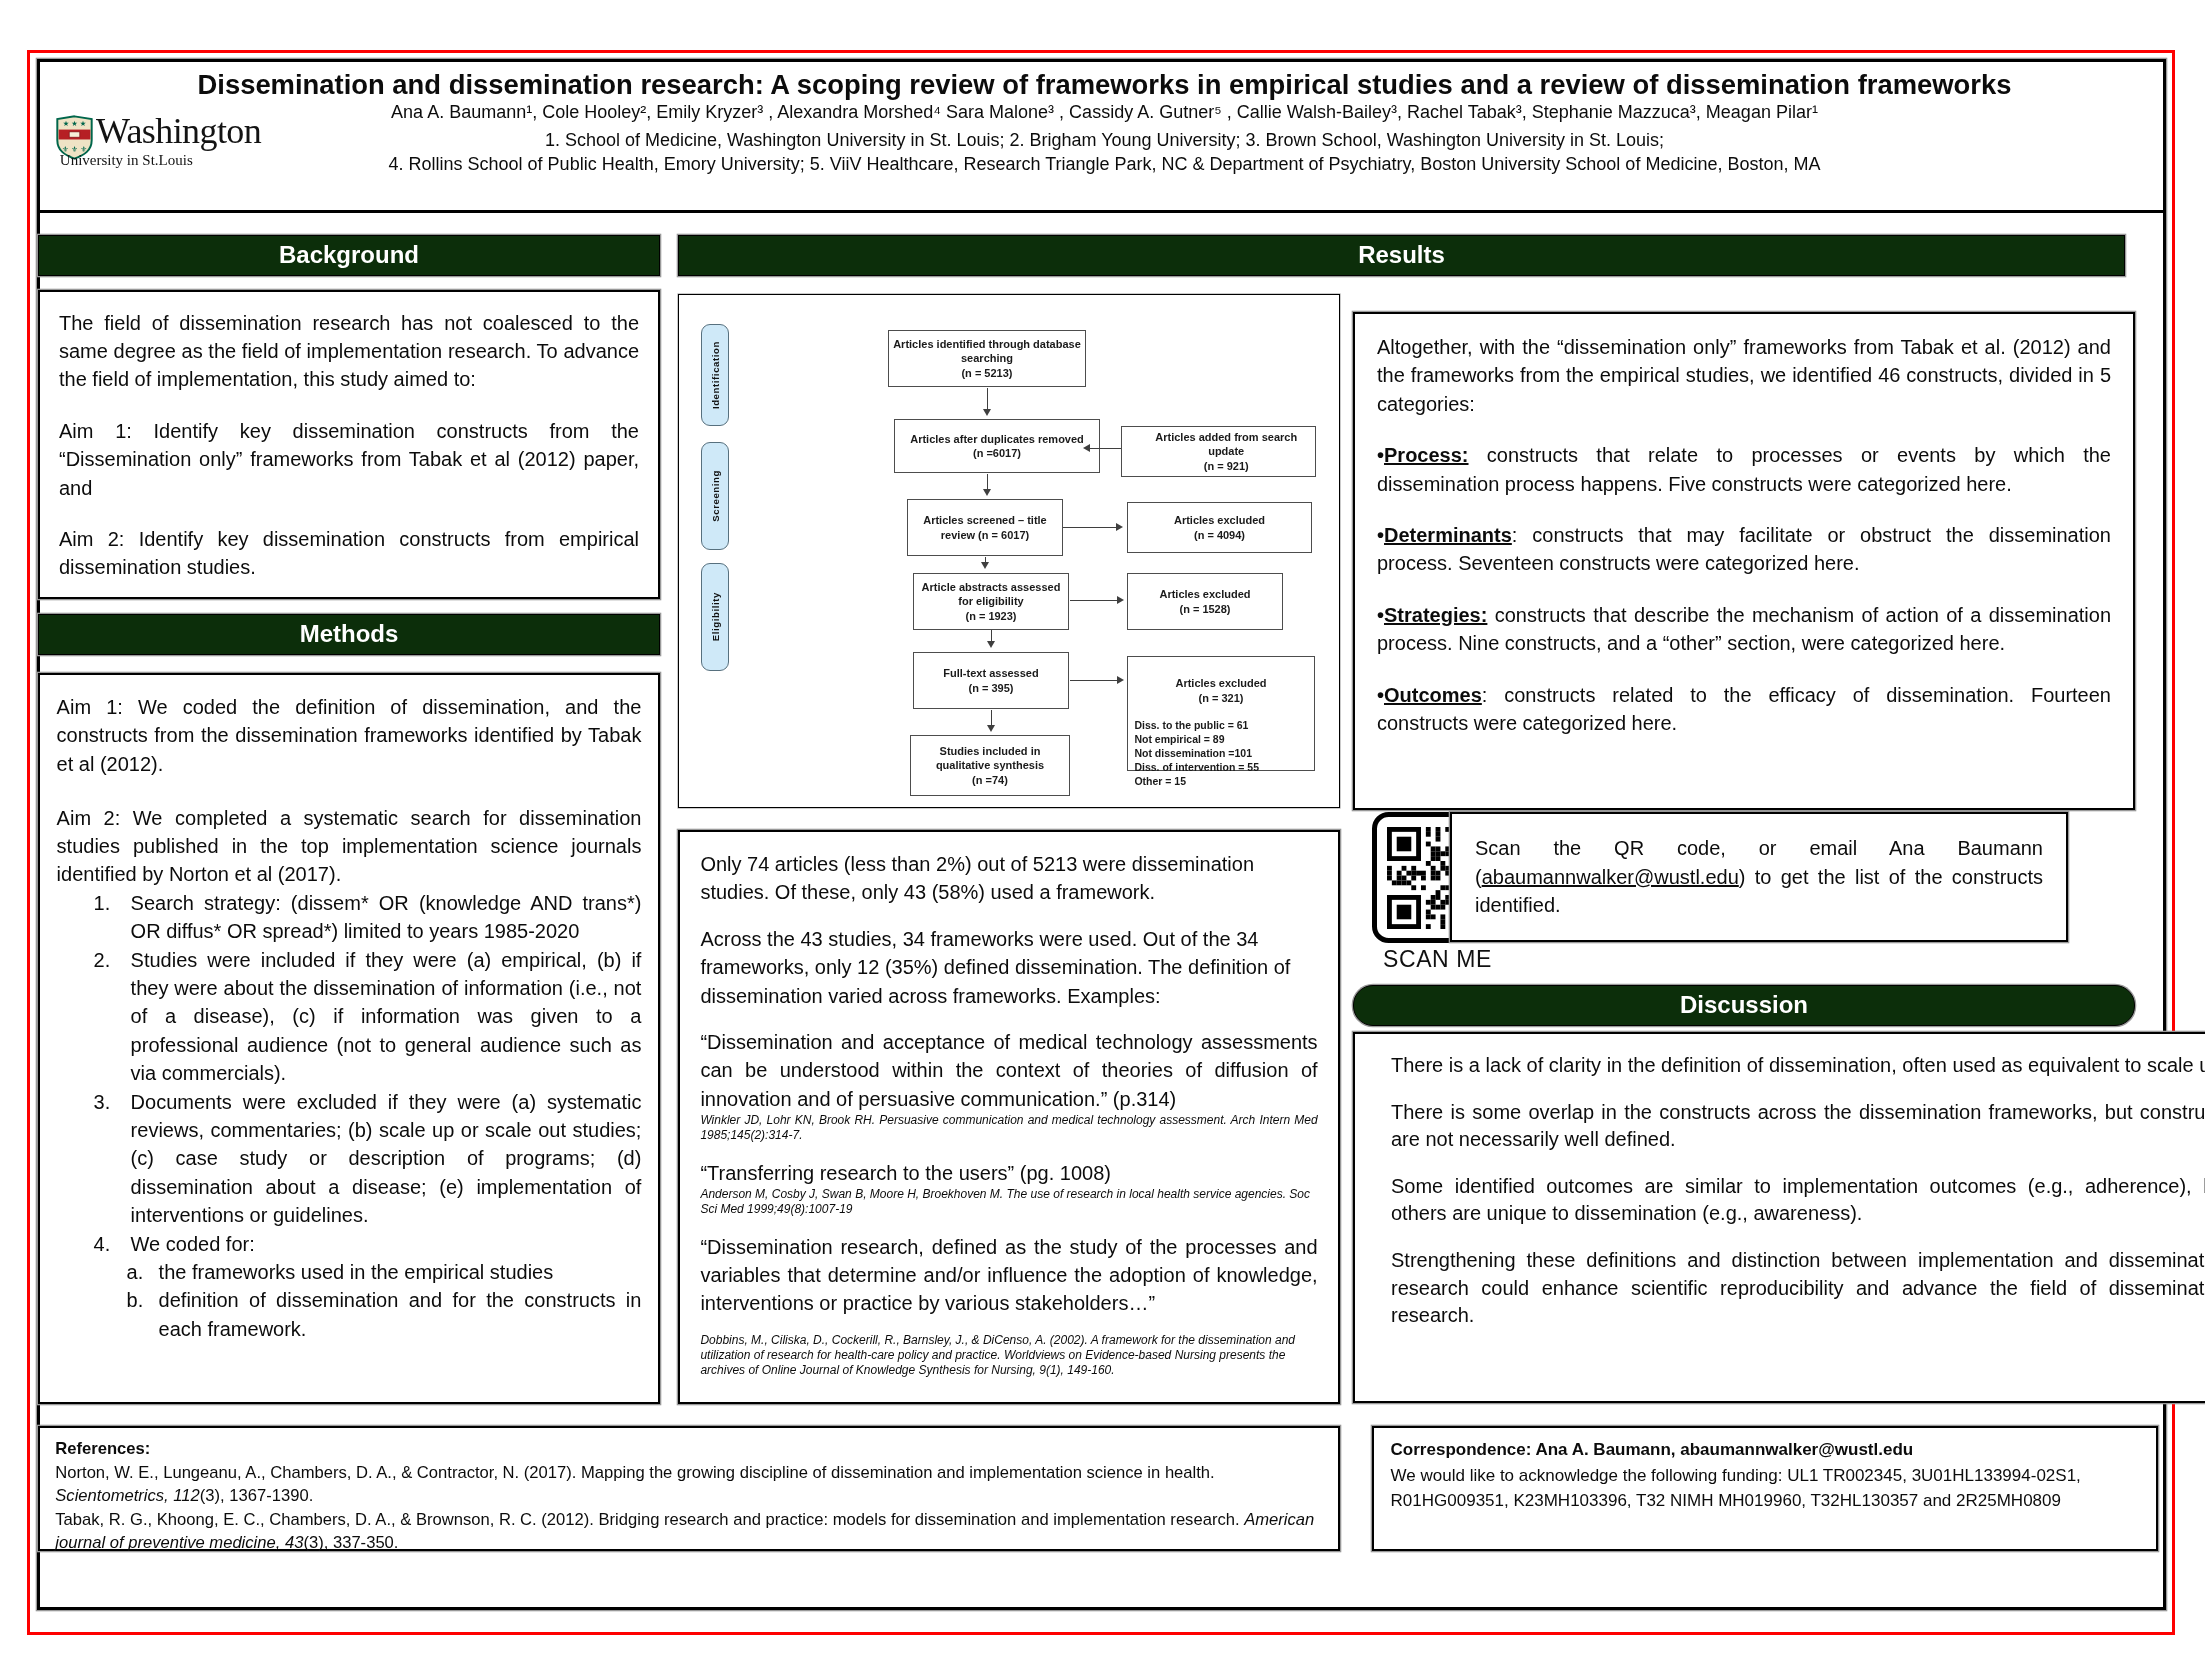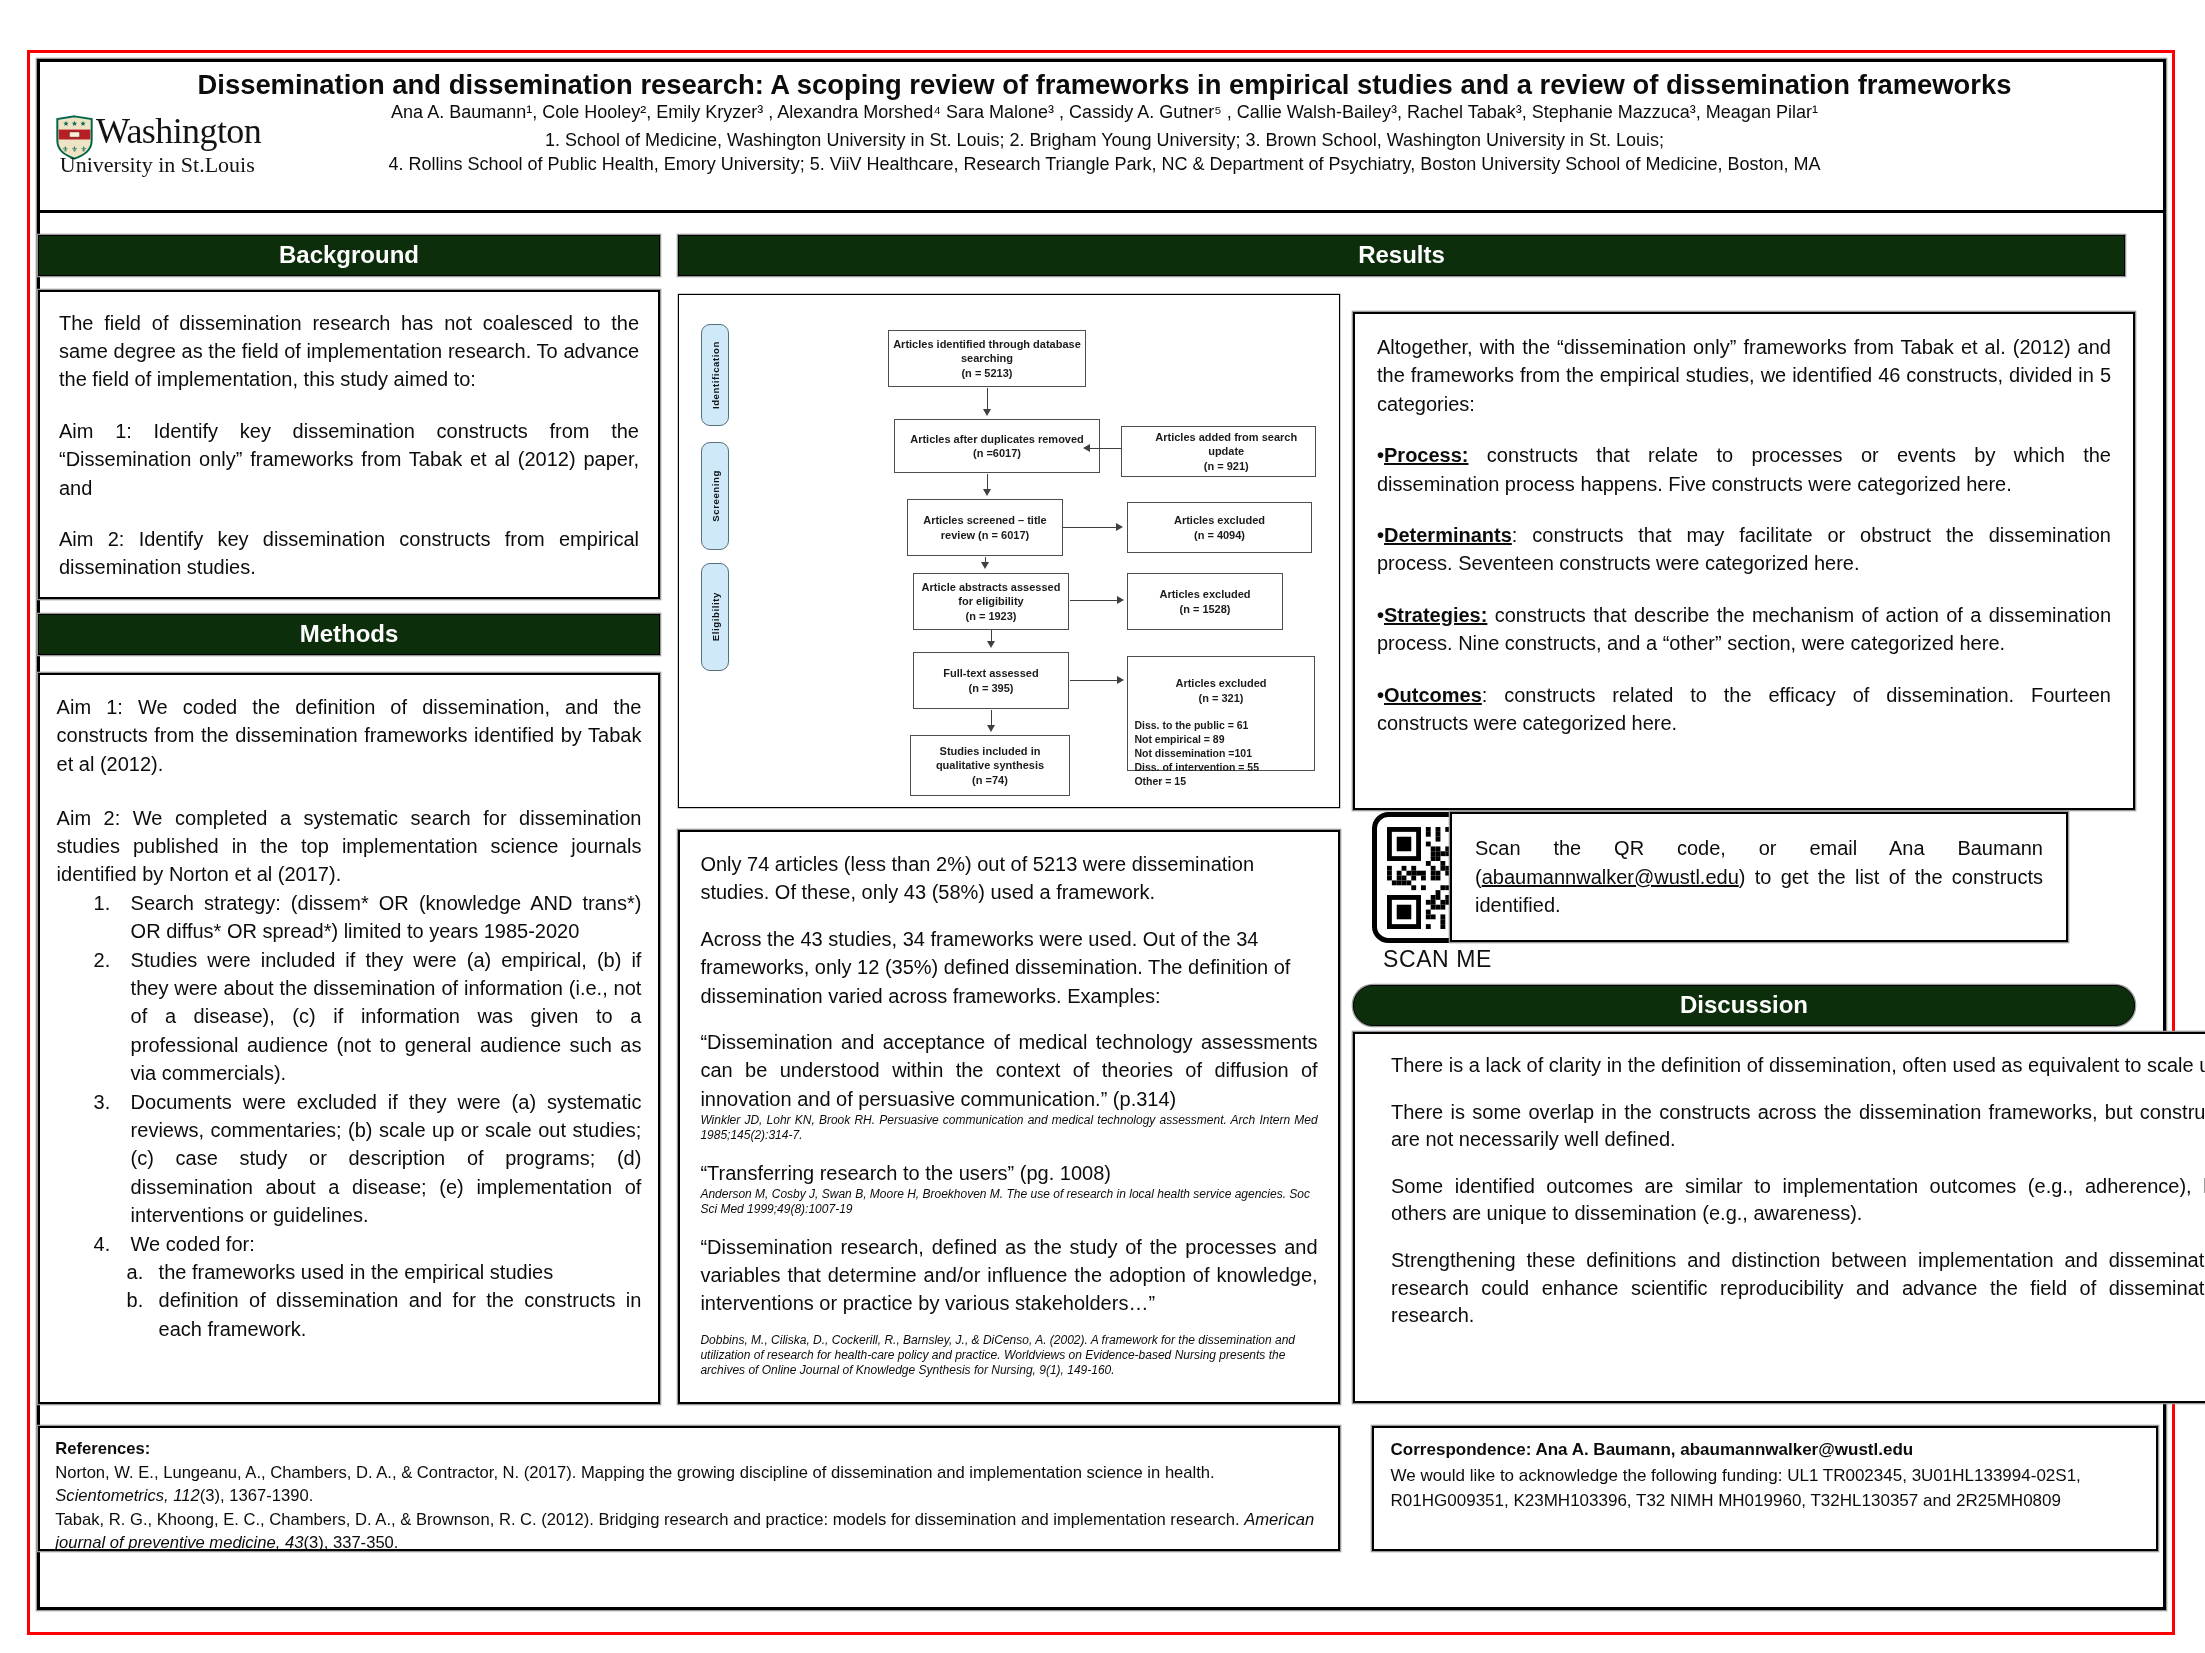--- a/index.html
+++ b/index.html
@@ -13,21 +13,21 @@
                border-bottom:3.2px solid #000;box-sizing:border-box;}
   .poster-title{position:absolute;left:77px;top:69px;width:2055px;text-align:center;
                 font-size:27.4px;font-weight:bold;letter-spacing:0;}
   .authors{position:absolute;left:128px;top:102px;width:1953px;text-align:center;font-size:18px;}
   .affil1{position:absolute;left:128px;top:130px;width:1953px;text-align:center;font-size:18px;}
   .affil2{position:absolute;left:128px;top:154px;width:1953px;text-align:center;font-size:18px;}
   .logo{position:absolute;left:56px;top:115px;width:242px;height:83px;}
   .logo-word1{position:absolute;left:40px;top:-5.1px;font-family:"Liberation Serif","DejaVu Serif",serif;
               font-size:36px;color:#131313;letter-spacing:-0.6px;}
   .logo-word2{position:absolute;left:3.8px;top:37px;font-family:"Liberation Serif","DejaVu Serif",serif;
-              font-size:22px;color:#131313;}
+              font-size:15px;color:#131313;}
   .bar{position:absolute;height:41px;background:#0c2e0a;border:1.3px solid #000;box-sizing:border-box;
        box-shadow:0 0 0 1.3px #9a9a9a;color:#fff;font-size:24px;font-weight:bold;
        text-align:center;line-height:37px;}
   .panel{position:absolute;background:#fff;border:2.6px solid #000;box-sizing:border-box;
          box-shadow:0 0 0 1.3px #999;}
   .t31{font-size:20px;line-height:1.42;}
   .just{text-align:justify;}
   .gap36{height:23px;} .gap28{height:18px;} .gap24{height:15.3px;} .gap30{height:19px;} .gap40{height:25.5px;}
   .cite{font-size:12px;line-height:1.26;font-style:italic;}
   .term{font-weight:bold;text-decoration:underline;}

